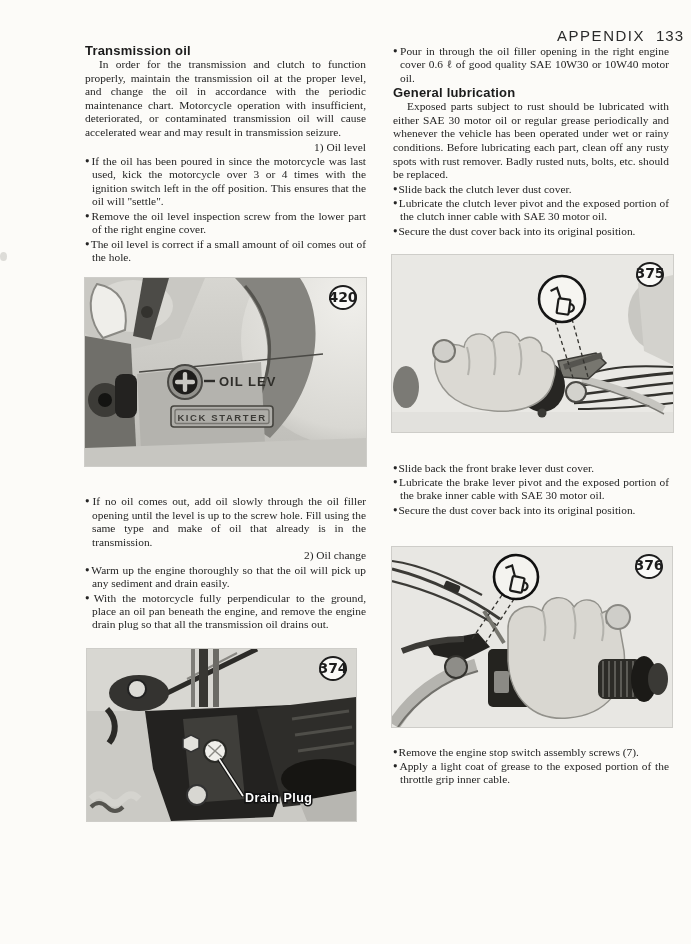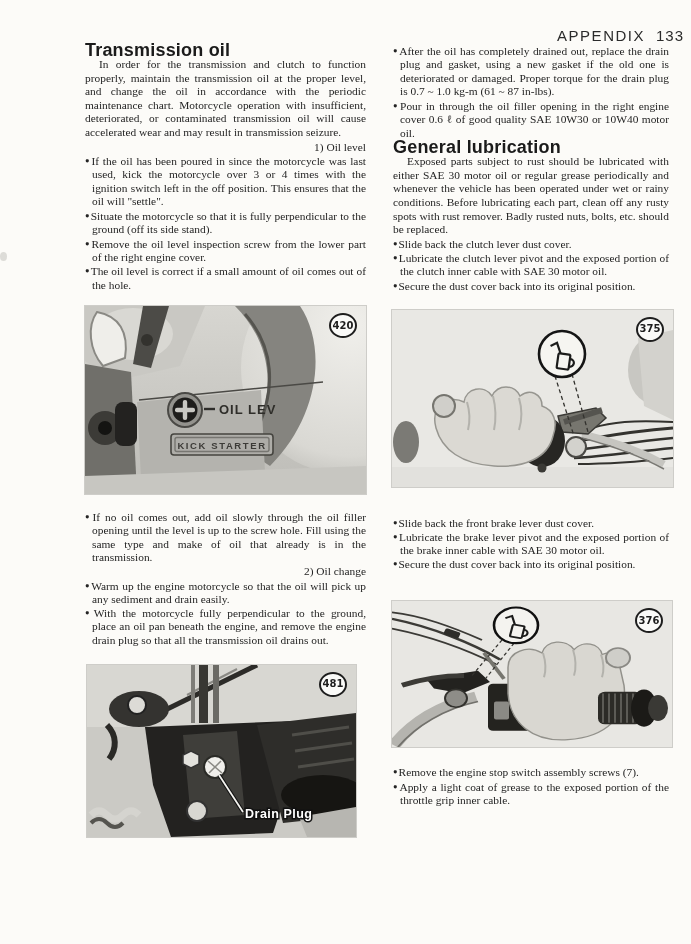--- a/index.html
+++ b/index.html
@@ -21,52 +21,52 @@
     position: absolute; top: 0;
     font-size: 11.4px; line-height: 13.6px;
     text-align: justify; color: #242424;
   }
   .col-left  { left: 85px;  width: 281px; }
   .col-right { left: 393px; width: 276px; }
   .col-left  > :first-child { margin-top: 43px; }
   .col-right > :first-child { margin-top: 44px; }
   h2.sec {
     font-family: "Liberation Sans", sans-serif;
-    font-size: 18px; line-height: 15px; font-weight: bold;
+    font-size: 13px; line-height: 15px; font-weight: bold;
     margin: 0; text-align: left; color: #1b1b1b; letter-spacing: 0.2px;
   }
   p { margin: 0; }
   .indent { text-indent: 14px; }
   .sub { text-align: right; margin-top: 1px; }
   .bullet { padding-left: 7px; text-indent: -7px; }
   .bullet::before {
     content: "\25CF";
     font-size: 7.5px; vertical-align: 1.5px; padding-right: 1px;
   }
   .figure {
     position: relative; background: #d8d7d2;
     box-shadow: 0 0 0 1px rgba(120,120,115,0.35);
   }
   .figure svg { display: block; width: 100%; height: 100%; }
   .fig373 { height: 188px; margin-top: 14px; }
   .fig374 { height: 172px; margin-top: 17px; width: 269px; margin-left: 2px; }
   .fig375 { height: 177px; margin-top: 17px; width: 281px; margin-left: -1px; }
-  .fig376 { height: 146px; margin-top: 30px; width: 280px; margin-left: -1px; }
-  .mt16 { margin-top: 16px; }
+  .fig376 { height: 180px; margin-top: 30px; width: 280px; margin-left: -1px; }
+  .mt16 { margin-top: 28px; }
   .mt20 { margin-top: 29px; }
   .mt18 { margin-top: 18px; }
   .mt40 { margin-top: 40px; }
   .mt2  { margin-top: 0; }
   .fig-badge {
     position: absolute; top: 7px; right: 9px;
     width: 28px; height: 25px;
     background: #fafaf8; border: 2px solid #1d1d1d; border-radius: 50%;
     display: flex; align-items: center; justify-content: center;
     font-family: "DejaVu Sans", sans-serif;
-    font-size: 10px; font-weight: bold; color: #1d1d1d;
+    font-size: 14px; font-weight: bold; color: #1d1d1d;
   }
   .smudge {
     position: absolute; left: 0; top: 252px; width: 7px; height: 9px;
     background: #dddcd8; border-radius: 50%;
   }
 </style>
 </head>
 <body>
 
 <div class="page">
@@ -74,21 +74,20 @@
 
   <div class="header">
     <span>APPENDIX</span><span class="pn">133</span>
   </div>
 
   <div class="col col-left">
     <h2 class="sec">Transmission oil</h2>
     <p class="indent">In order for the transmission and clutch to function properly, maintain the transmission oil at the proper level, and change the oil in accordance with the periodic maintenance chart. Motorcycle operation with insufficient, deteriorated, or contaminated transmission oil will cause accelerated wear and may result in transmission seizure.</p>
     <p class="sub">1) Oil level</p>
     <p class="bullet">If the oil has been poured in since the motorcycle was last used, kick the motorcycle over 3 or 4 times with the ignition switch left in the off position. This ensures that the oil will "settle".</p>
-    <p class="bullet">Situate the motorcycle so that it is fully perpendicular to the ground (off its side stand).</p>
     <p class="bullet">Remove the oil level inspection screw from the lower part of the right engine cover.</p>
     <p class="bullet">The oil level is correct if a small amount of oil comes out of the hole.</p>
 
     <div class="figure fig373">
       <svg viewBox="0 0 281 188" preserveAspectRatio="none">
         <defs>
           <linearGradient id="g373" x1="0" y1="0" x2="0" y2="1">
             <stop offset="0" stop-color="#d7d6d1"></stop>
               <stop offset="1" stop-color="#bdbcb7"></stop>
           </linearGradient>
@@ -130,21 +129,21 @@
         </g>
         <path d="M0,170 L281,160 L281,188 L0,188 Z" fill="#c7c6c1"></path>
       </svg>
       <div class="fig-badge">
           <span>420</span>
         </div>
     </div>
 
     <p class="bullet mt16">If no oil comes out, add oil slowly through the oil filler opening until the level is up to the screw hole. Fill using the same type and make of oil that already is in the transmission.</p>
     <p class="sub mt2">2) Oil change</p>
-    <p class="bullet">Warm up the engine motorcycle so that the oil will pick up any sediment and drain easily.</p>
+    <p class="bullet">Warm up the engine thoroughly so that the oil will pick up any sediment and drain easily.</p>
     <p class="bullet">With the motorcycle fully perpendicular to the ground, place an oil pan beneath the engine, and remove the engine drain plug so that all the transmission oil drains out.</p>
 
     <div class="figure fig374">
       <svg viewBox="0 0 269 172" preserveAspectRatio="none">
         <rect width="269" height="172" fill="#cbcac5"></rect>
         <rect width="269" height="62" fill="#d8d7d2"></rect>
         <line x1="64" y1="52" x2="170" y2="0" stroke="#2c2b28" stroke-width="5"></line>
         <line x1="100" y1="30" x2="150" y2="4" stroke="#8a8984" stroke-width="2"></line>
         <ellipse cx="52" cy="44" rx="30" ry="18" fill="#343330"></ellipse>
         <circle cx="50" cy="40" r="9" fill="#dcdbd6" stroke="#222222" stroke-width="2"></circle>
@@ -169,27 +168,26 @@
           <line x1="122" y1="108" x2="134" y2="96" stroke="#8a8984" stroke-width="1.5"></line>
         </g>
         <circle cx="110" cy="146" r="10" fill="#d8d7d2" stroke="#333333" stroke-width="2"></circle>
         <g>
           <line x1="132" y1="110" x2="156" y2="147" stroke="#111111" stroke-width="4"></line>
           <line x1="132" y1="110" x2="156" y2="147" stroke="#f4f3ef" stroke-width="1.8"></line>
           <text x="158" y="153" style="font:bold 12.5px 'Liberation Sans',sans-serif; fill:#ffffff; stroke:#111111; stroke-width:3px; paint-order:stroke; letter-spacing:0.5px;">Drain Plug</text>
         </g>
       </svg>
       <div class="fig-badge">
-          <span>481</span>
+          <span>374</span>
         </div>
     </div>
   </div>
 
   <div class="col col-right">
-    <p class="bullet">After the oil has completely drained out, replace the drain plug and gasket, using a new gasket if the old one is deteriorated or damaged. Proper torque for the drain plug is 0.7 ~ 1.0 kg-m (61 ~ 87 in-lbs).</p>
     <p class="bullet">Pour in through the oil filler opening in the right engine cover 0.6 ℓ of good quality SAE 10W30 or 10W40 motor oil.</p>
 
     <h2 class="sec mt40">General lubrication</h2>
     <p class="indent">Exposed parts subject to rust should be lubricated with either SAE 30 motor oil or regular grease periodically and whenever the vehicle has been operated under wet or rainy conditions. Before lubricating each part, clean off any rusty spots with rust remover. Badly rusted nuts, bolts, etc. should be replaced.</p>
     <p class="bullet">Slide back the clutch lever dust cover.</p>
     <p class="bullet">Lubricate the clutch lever pivot and the exposed portion of the clutch inner cable with SAE 30 motor oil.</p>
     <p class="bullet">Secure the dust cover back into its original position.</p>
 
     <div class="figure fig375">
       <svg viewBox="0 0 281 177" preserveAspectRatio="none">

